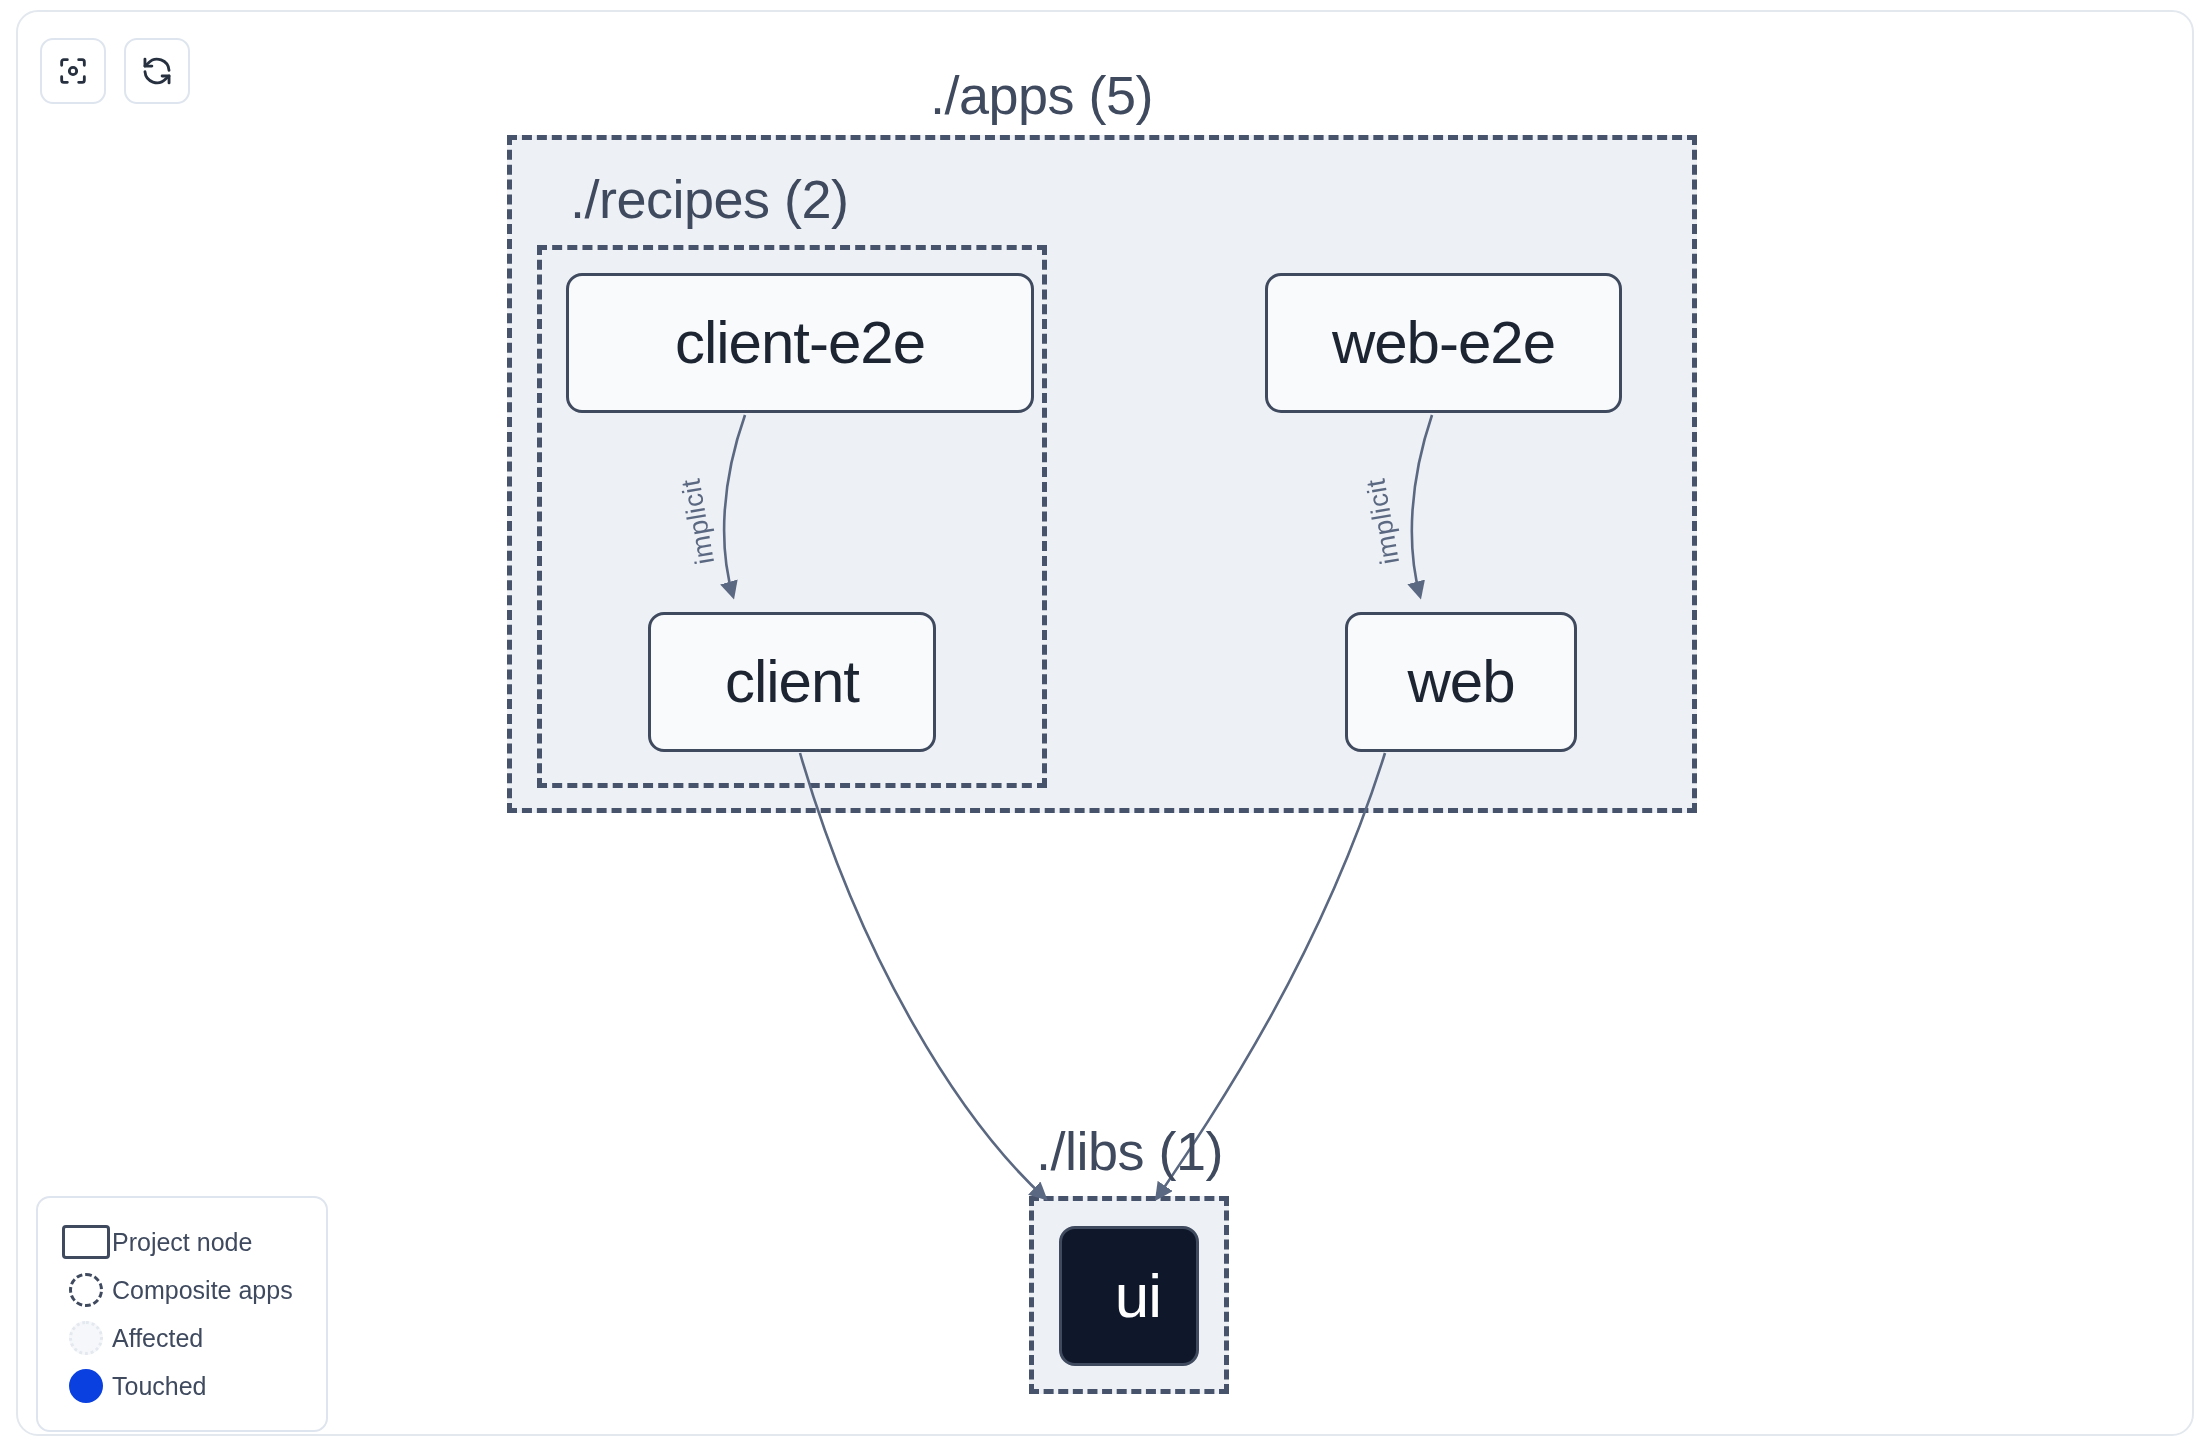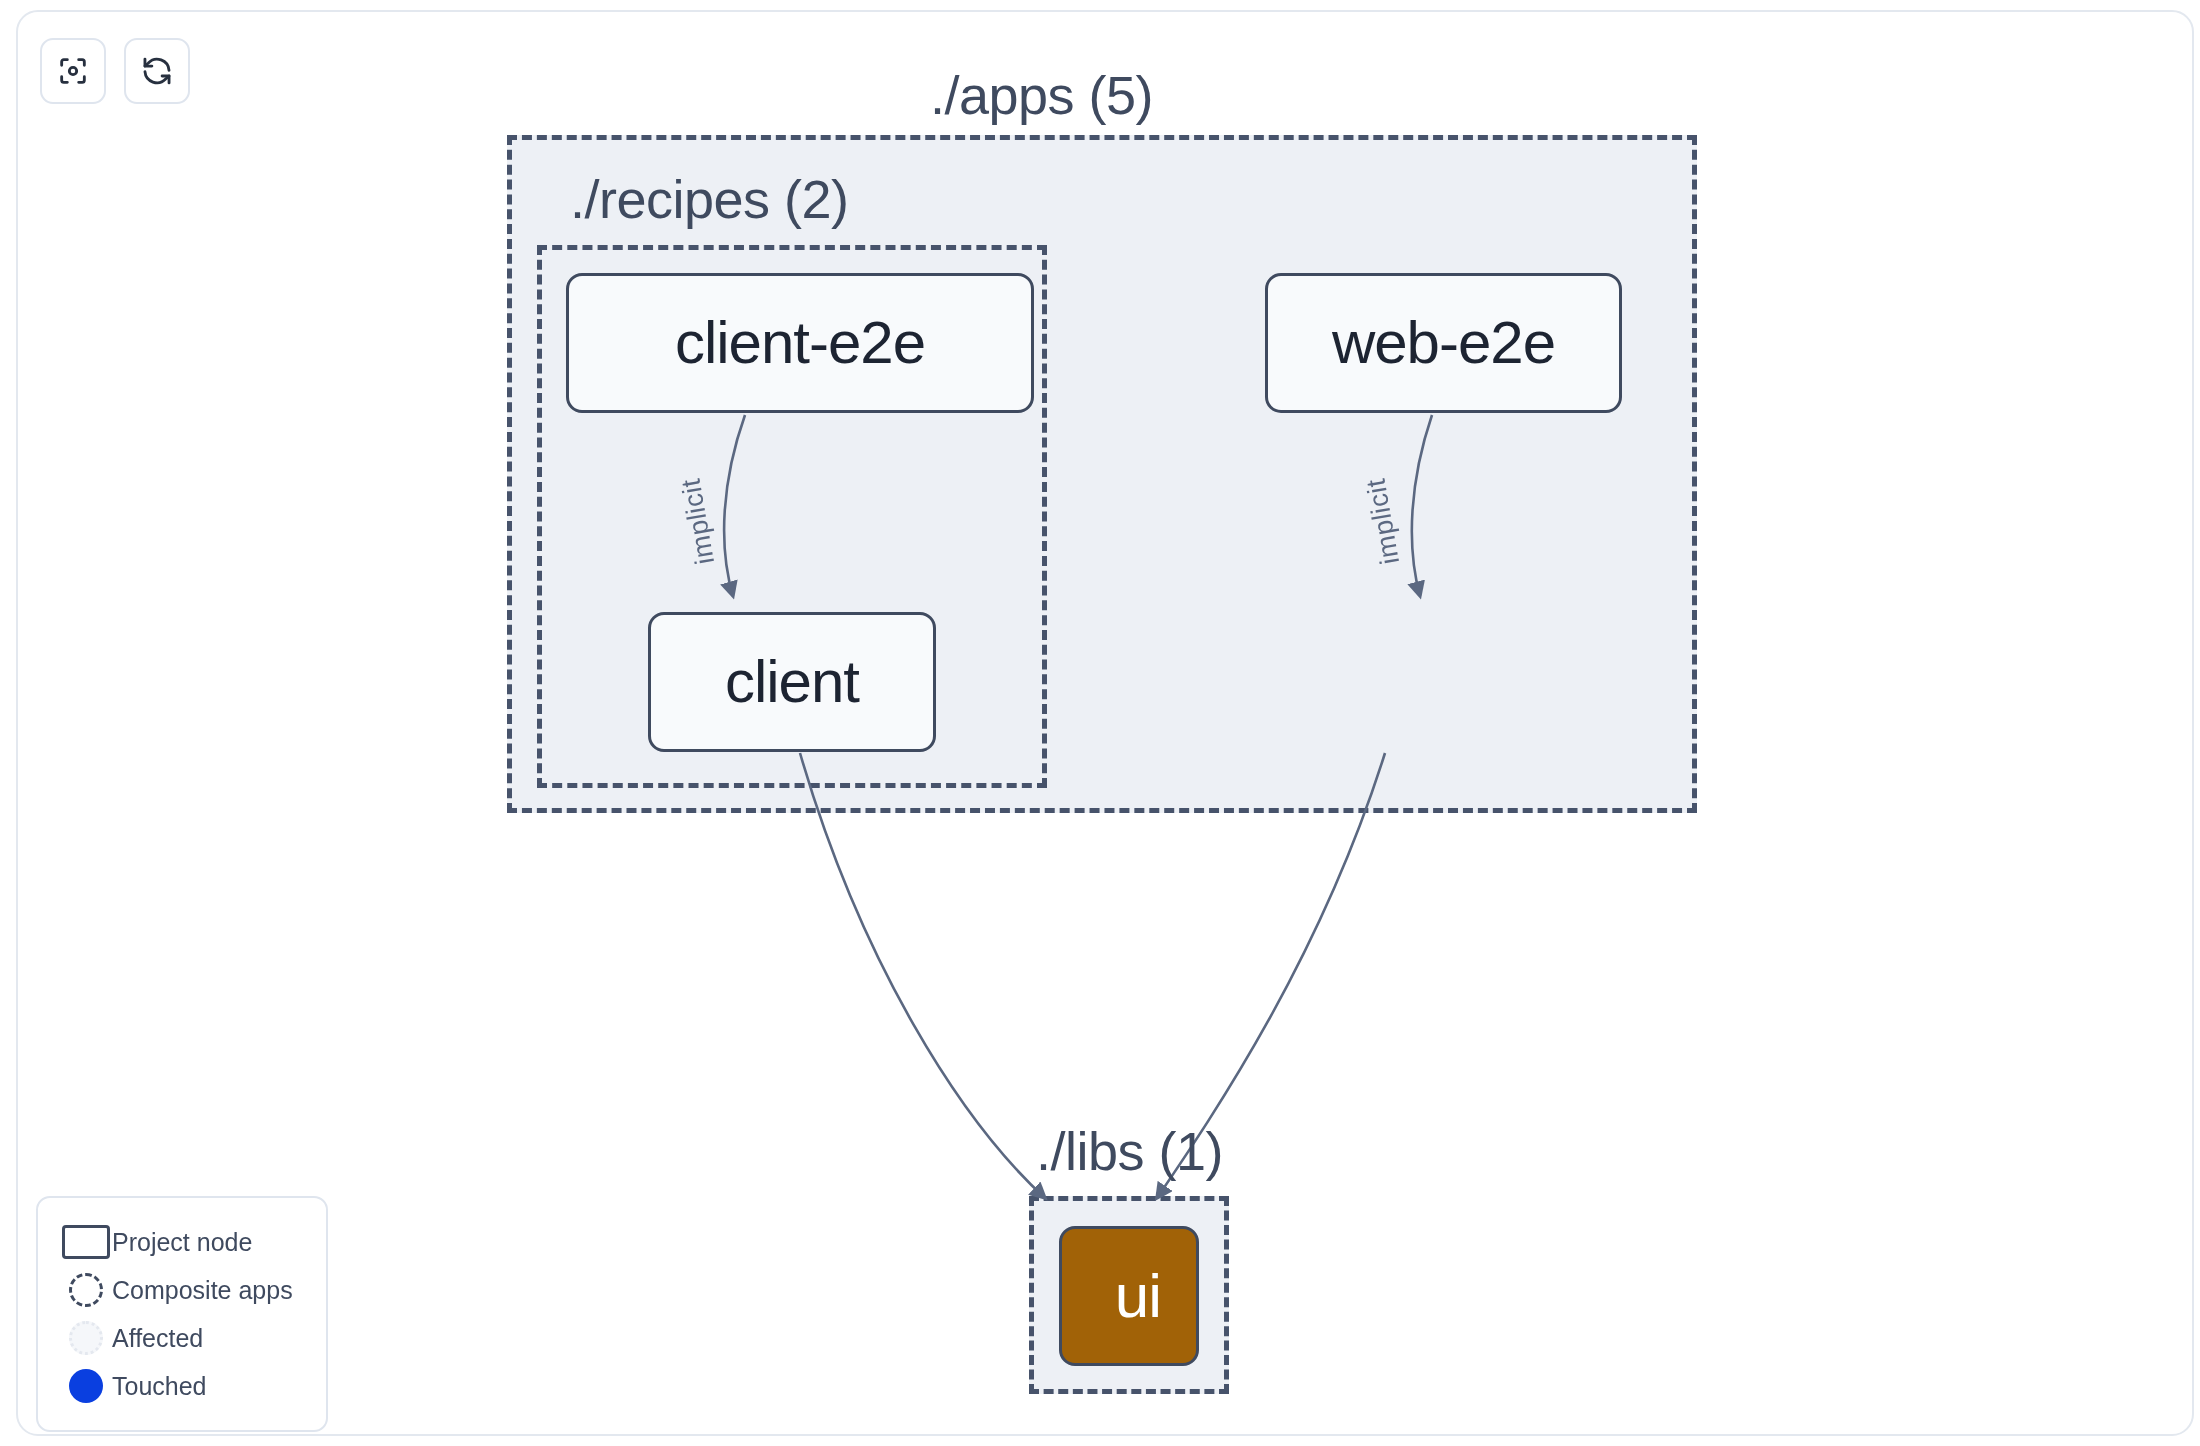--- a/index.html
+++ b/index.html
@@ -102,21 +102,21 @@
     justify-content: center;
     color: #1d2432;
     font-size: 60px;
     line-height: 1;
     letter-spacing: -1px;
     z-index: 25;
     cursor: pointer;
     white-space: nowrap;
   }
   .node.touched {
-    background: #a16207;
+    background: #0f172a;
     border-color: #3f4a5f;
     color: #ffffff;
     padding-left: 18px;
   }
 
   #node-client-e2e { left: 566px;  top: 273px;  width: 468px; height: 140px; }
   #node-web-e2e    { left: 1265px; top: 273px;  width: 357px; height: 140px; }
   #node-client     { left: 648px;  top: 612px;  width: 288px; height: 140px; }
   #node-web        { left: 1345px; top: 612px;  width: 232px; height: 140px; }
   #node-ui         { left: 1059px; top: 1226px; width: 140px; height: 140px; font-size: 62px; }
@@ -244,20 +244,21 @@
 
       <path d="M 1385 753 C 1320 960 1210 1120 1157 1198" fill="none" stroke="#5b6881" stroke-width="2.6" marker-end="url(#arrow)"></path>
     </svg>
 
     <div class="edge-label" id="edge-label-client">implicit</div>
     <div class="edge-label" id="edge-label-web">implicit</div>
 
     <div class="node" id="node-client-e2e">client-e2e</div>
     <div class="node" id="node-web-e2e">web-e2e</div>
     <div class="node" id="node-client">client</div>
+    <div class="node" id="node-web">web</div>
     <div class="node touched" id="node-ui">ui</div>
   </div>
 
   <div class="legend">
     <div class="legend-row">
       <span class="legend-swatch">
         <span class="sw-rect"></span>
       </span>
       <span class="legend-text">Project node</span>
     </div>

